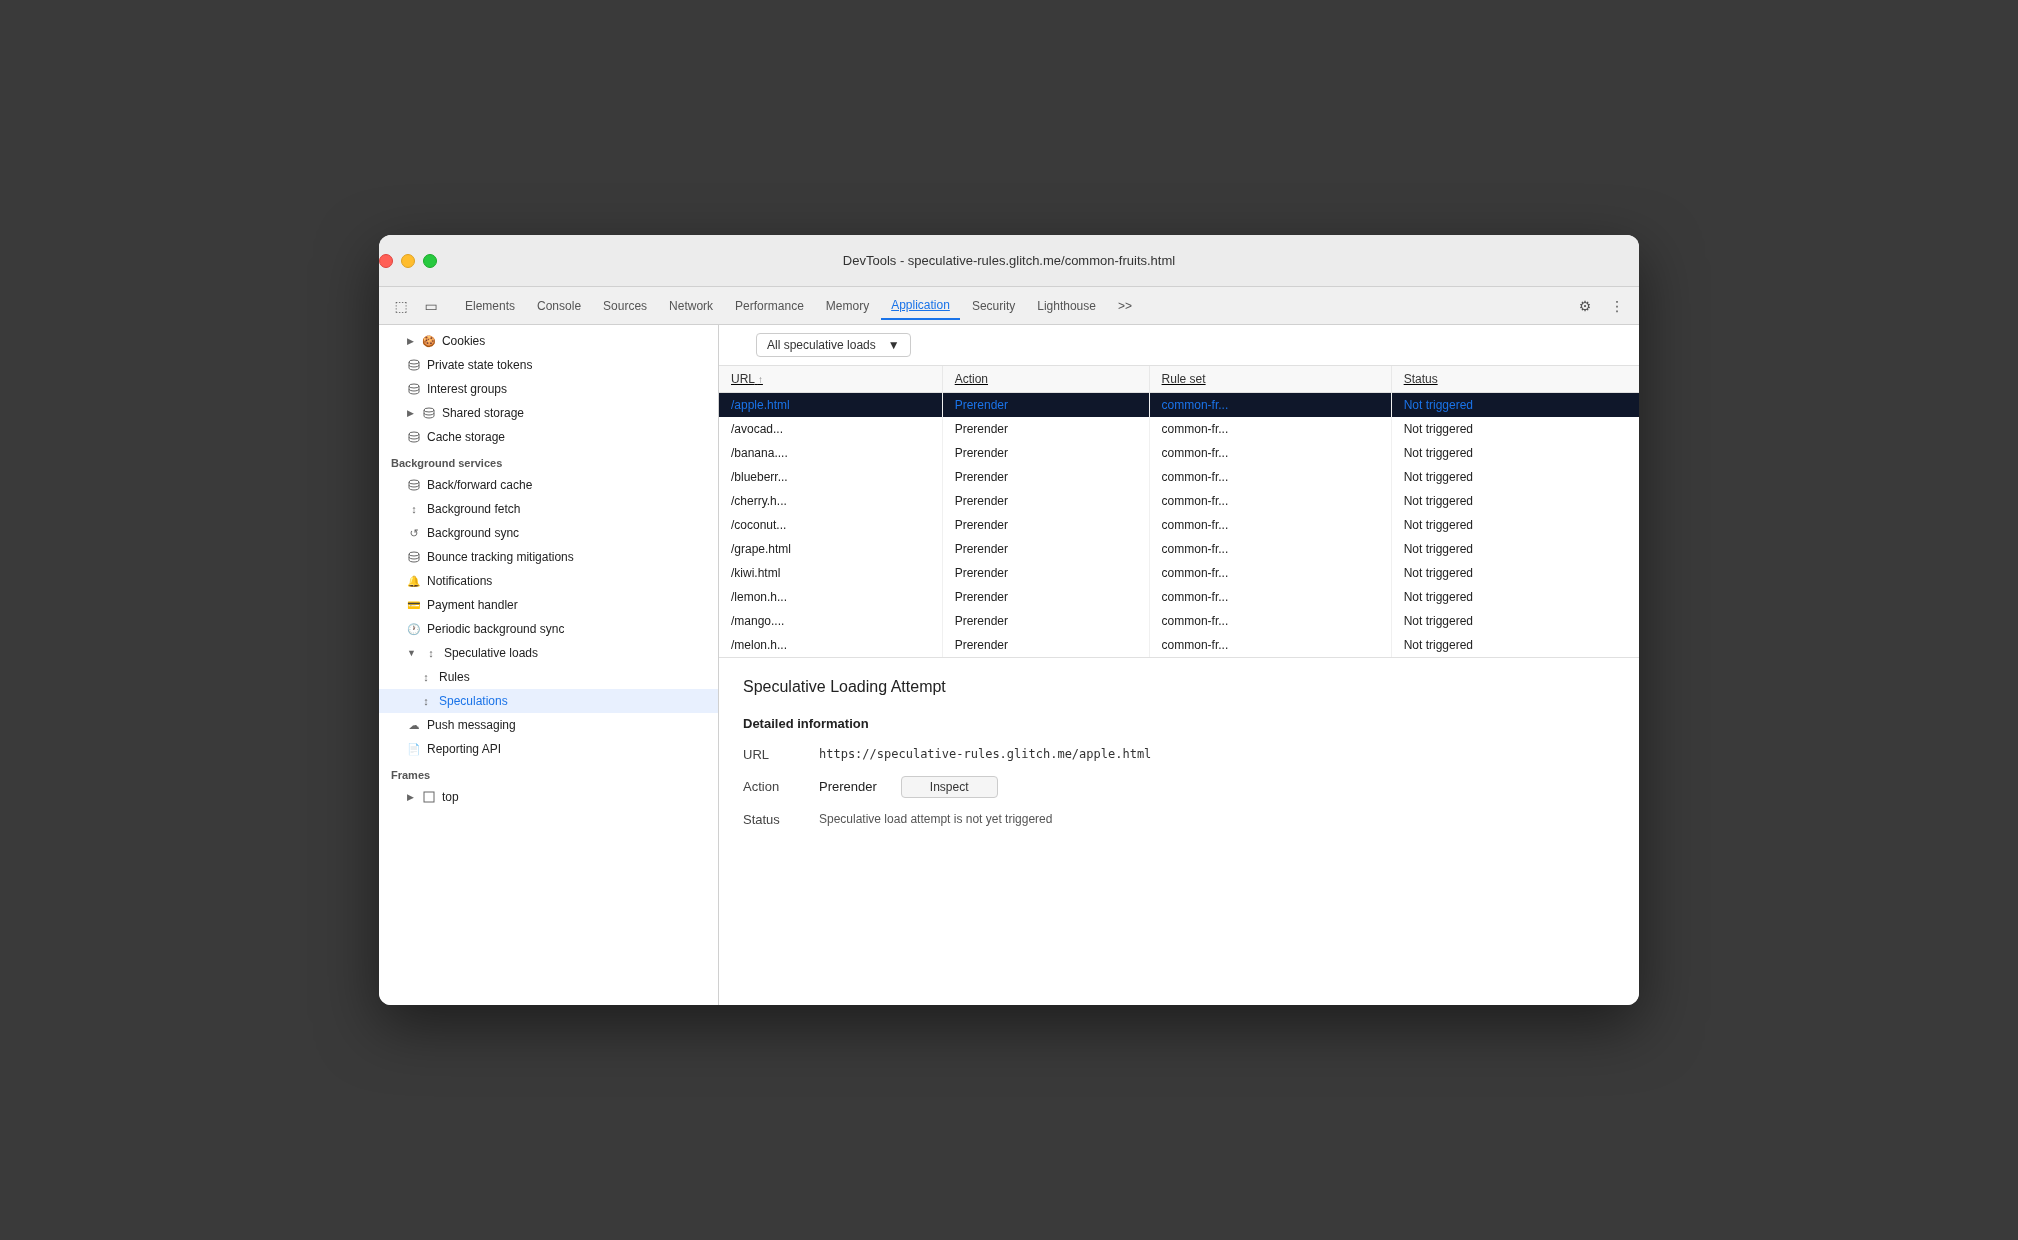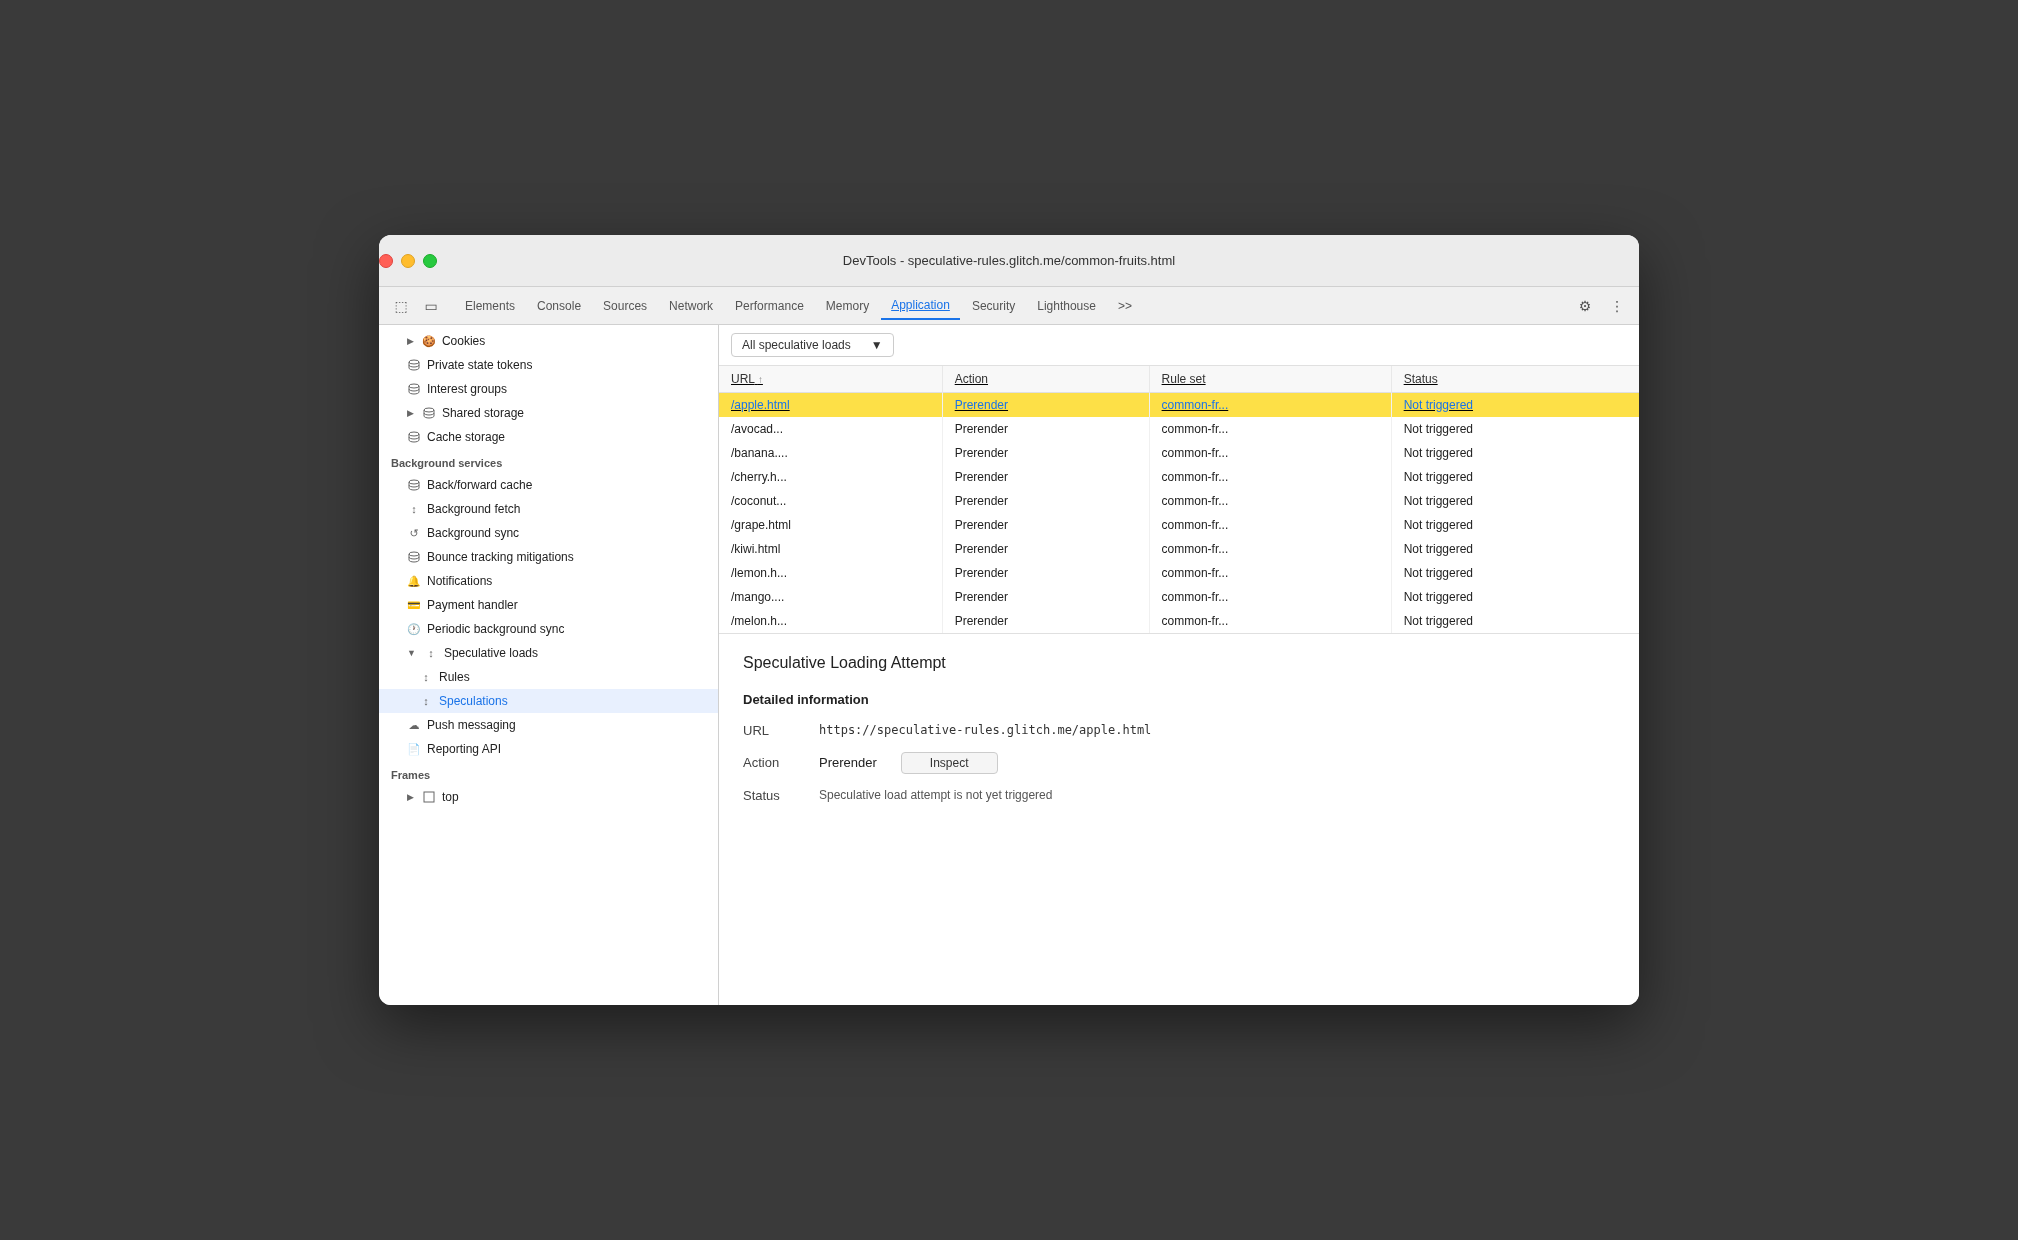--- a/index.html
+++ b/index.html
@@ -159,28 +159,29 @@
     .filter-bar {
       padding: 8px 12px;
       border-bottom: 1px solid #e0e0e0;
       display: flex;
       align-items: center;
       gap: 8px;
     }
     .filter-dropdown {
       display: flex;
       align-items: center;
-      gap: 20px;
+      gap: 12px;
       padding: 4px 10px;
       background: #fff;
       border: 1px solid #ccc;
       border-radius: 4px;
       font-size: 12px;
       cursor: pointer;
       color: #333;
+      margin-left: 25px;
     }
     .table-container {
       flex: 0 0 auto;
       overflow-x: auto;
       border-bottom: 1px solid #e0e0e0;
     }
     table {
       width: 100%;
       border-collapse: collapse;
       font-size: 12px;
@@ -200,21 +201,21 @@
     }
     th:last-child { border-right: none; }
     td {
       padding: 4px 12px;
       border-right: 1px solid #f0f0f0;
       white-space: nowrap;
       color: #222;
       height: 24px;
     }
     td:last-child { border-right: none; }
-    tr.selected-row { background: #fde047; text-decoration: underline; }
+    tr.selected-row { background: #0f172a; }
     tr.selected-row td { color: #1a73e8; }
     .detail-panel {
       flex: 1;
       overflow-y: auto;
       padding: 20px 24px;
     }
     .detail-title {
       font-size: 16px;
       font-weight: 500;
       color: #222;
@@ -458,20 +459,26 @@
       <td>common-fr...</td>
       <td>Not triggered</td>
     </tr>
               <tr>
       <td>/banana....</td>
       <td>Prerender</td>
       <td>common-fr...</td>
       <td>Not triggered</td>
     </tr>
               <tr>
+      <td>/blueberr...</td>
+      <td>Prerender</td>
+      <td>common-fr...</td>
+      <td>Not triggered</td>
+    </tr>
+              <tr>
       <td>/cherry.h...</td>
       <td>Prerender</td>
       <td>common-fr...</td>
       <td>Not triggered</td>
     </tr>
               <tr>
       <td>/coconut...</td>
       <td>Prerender</td>
       <td>common-fr...</td>
       <td>Not triggered</td>

